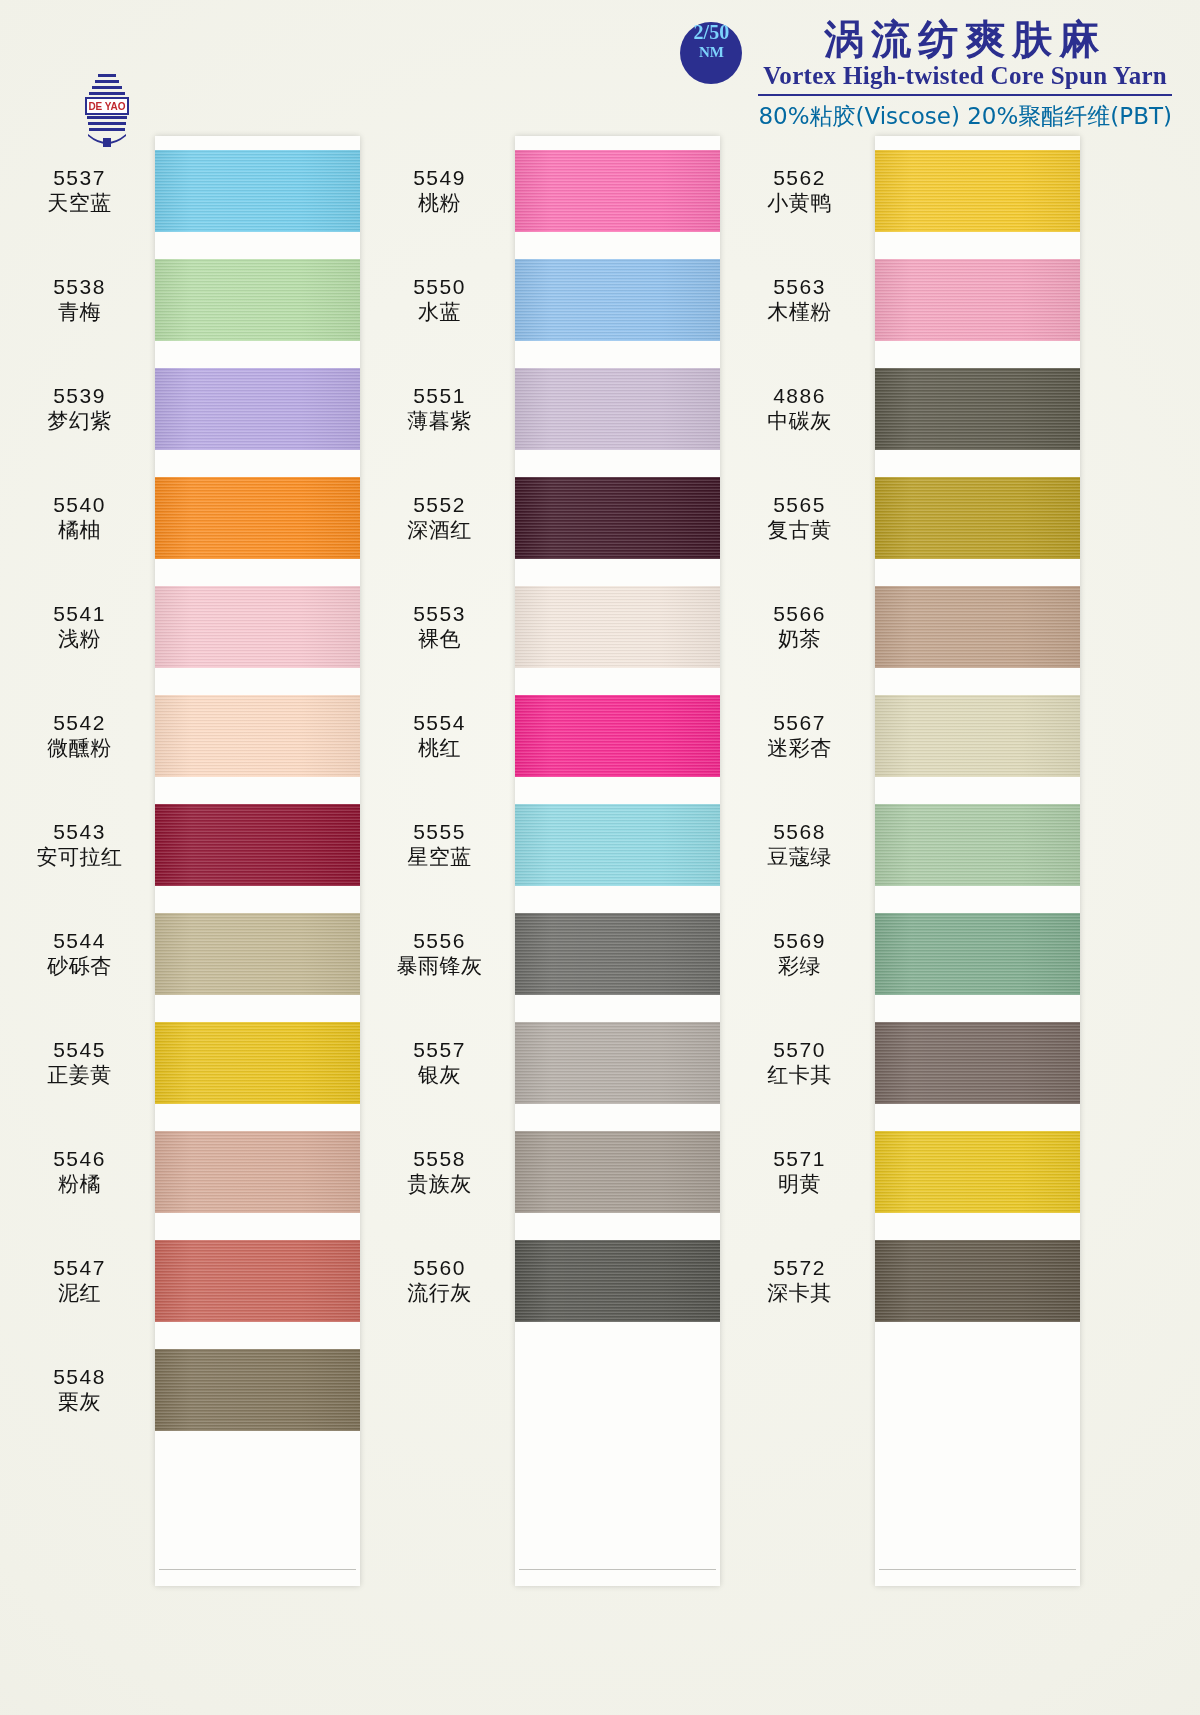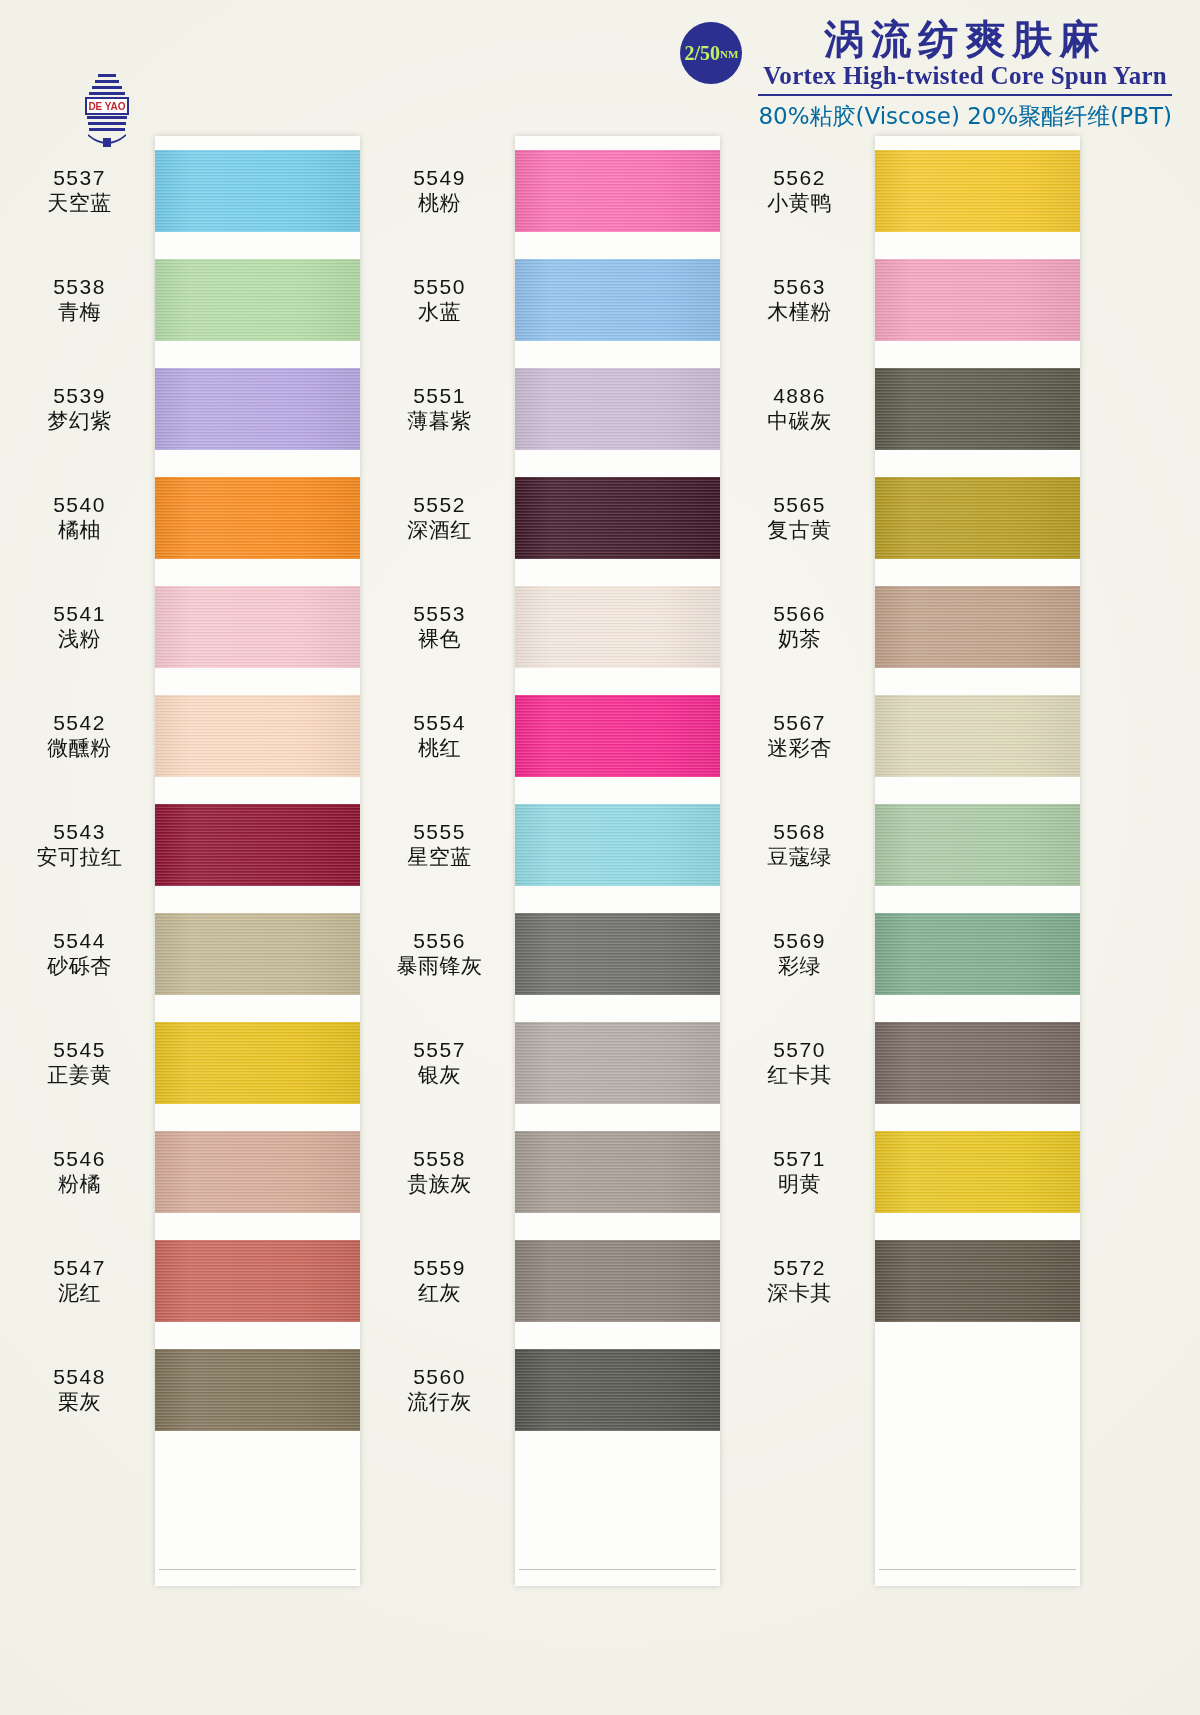--- a/index.html
+++ b/index.html
@@ -73,36 +73,35 @@
     display: flex;
     align-items: flex-start;
     gap: 16px;
   }
 
   .nm-badge {
     width: 62px;
     height: 62px;
     border-radius: 50%;
     background: #2b2f8f;
-    color: #bef264;
+    color: #7dd3fc;
     display: flex;
-    flex-direction: row;
+    flex-direction: column;
     align-items: center;
-    justify-content: center;
     flex: none;
     margin-top: 4px;
   }
   .nm-badge .nm-top {
     font-size: 20px;
     font-weight: 700;
     line-height: 1;
     font-family: "Liberation Serif", serif;
   }
   .nm-badge .nm-bot {
-    font-size: 11px;
+    font-size: 15px;
     font-weight: 700;
     line-height: 1;
     margin-top: 3px;
     font-family: "Liberation Serif", serif;
   }
 
   .product-text { text-align: center; }
 
   .prod-cn {
     font-family: "DejaVu Sans", sans-serif;
@@ -449,27 +448,20 @@
       </div>
       <div class="row">
         <div class="row-label">
           <div class="row-code">5558</div>
           <div class="row-name">贵族灰</div>
         </div>
         <div class="swatch" style="background-color: rgb(164, 155, 145);"></div>
       </div>
       <div class="row">
         <div class="row-label">
-          <div class="row-code">5559</div>
-          <div class="row-name">红灰</div>
-        </div>
-        <div class="swatch" style="background-color: rgb(139, 128, 121);"></div>
-      </div>
-      <div class="row">
-        <div class="row-label">
           <div class="row-code">5560</div>
           <div class="row-name">流行灰</div>
         </div>
         <div class="swatch" style="background-color: rgb(83, 83, 77);"></div>
       </div>
     </div>
   </div>
 
   <div class="column col-2">
     <div class="card-strip"></div>

